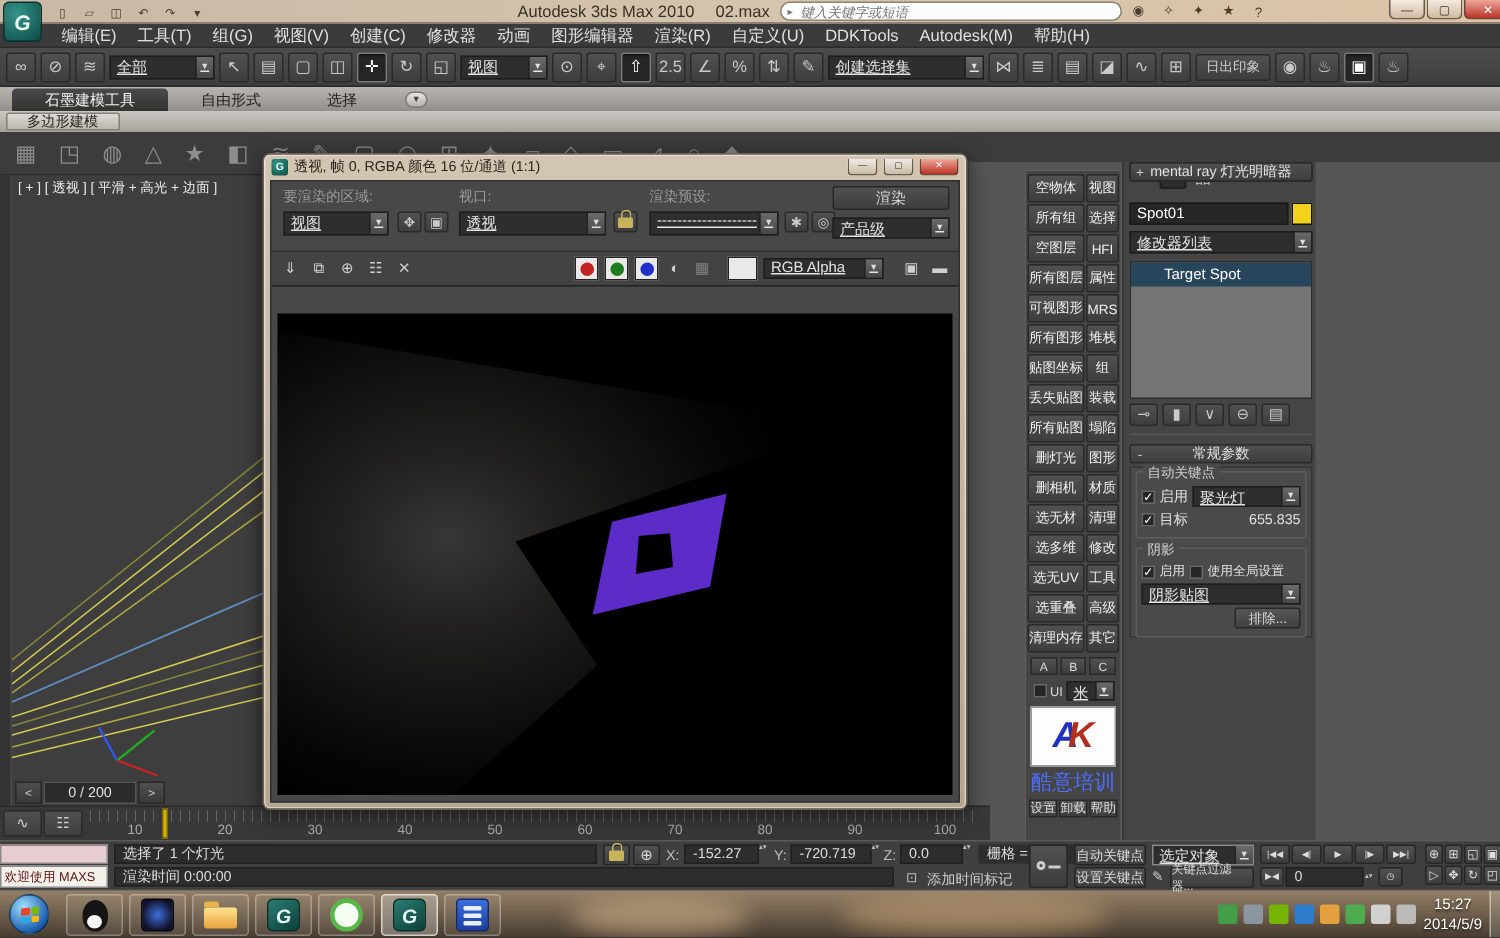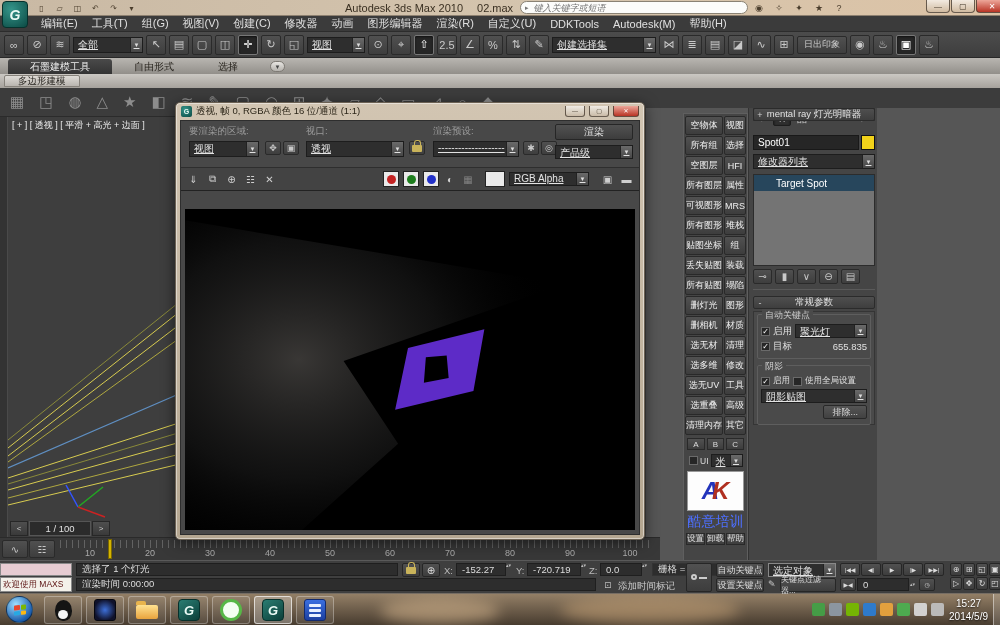--- a/index.html
+++ b/index.html
@@ -339,21 +339,21 @@
         <line x1="0" y1="388" x2="180" y2="345" stroke="#d8cc50" stroke-width="1"></line>
         <g>
           <line x1="70" y1="390" x2="58" y2="368" stroke="#3355ff" stroke-width="1.5"></line>
           <line x1="70" y1="390" x2="95" y2="370" stroke="#22aa22" stroke-width="1.5"></line>
           <line x1="70" y1="390" x2="97" y2="400" stroke="#cc2222" stroke-width="1.5"></line>
         </g>
       </svg>
       <div id="vp-label">[ + ]  [ 透视 ]  [ 平滑 + 高光 + 边面 ]</div>
       <div id="time-slider">
         <span class="ts-btn">&lt;</span>
-        <span id="ts-value">1 / 100</span>
+        <span id="ts-value">0 / 200</span>
         <span class="ts-btn">&gt;</span>
       </div>
     </div>
     <div id="dock-edge" class="abs"></div>
     <div id="right-backdrop" class="abs"></div>
 
     <div id="utility-panel" class="abs">
       <div>
 
           <div class="up-row">

